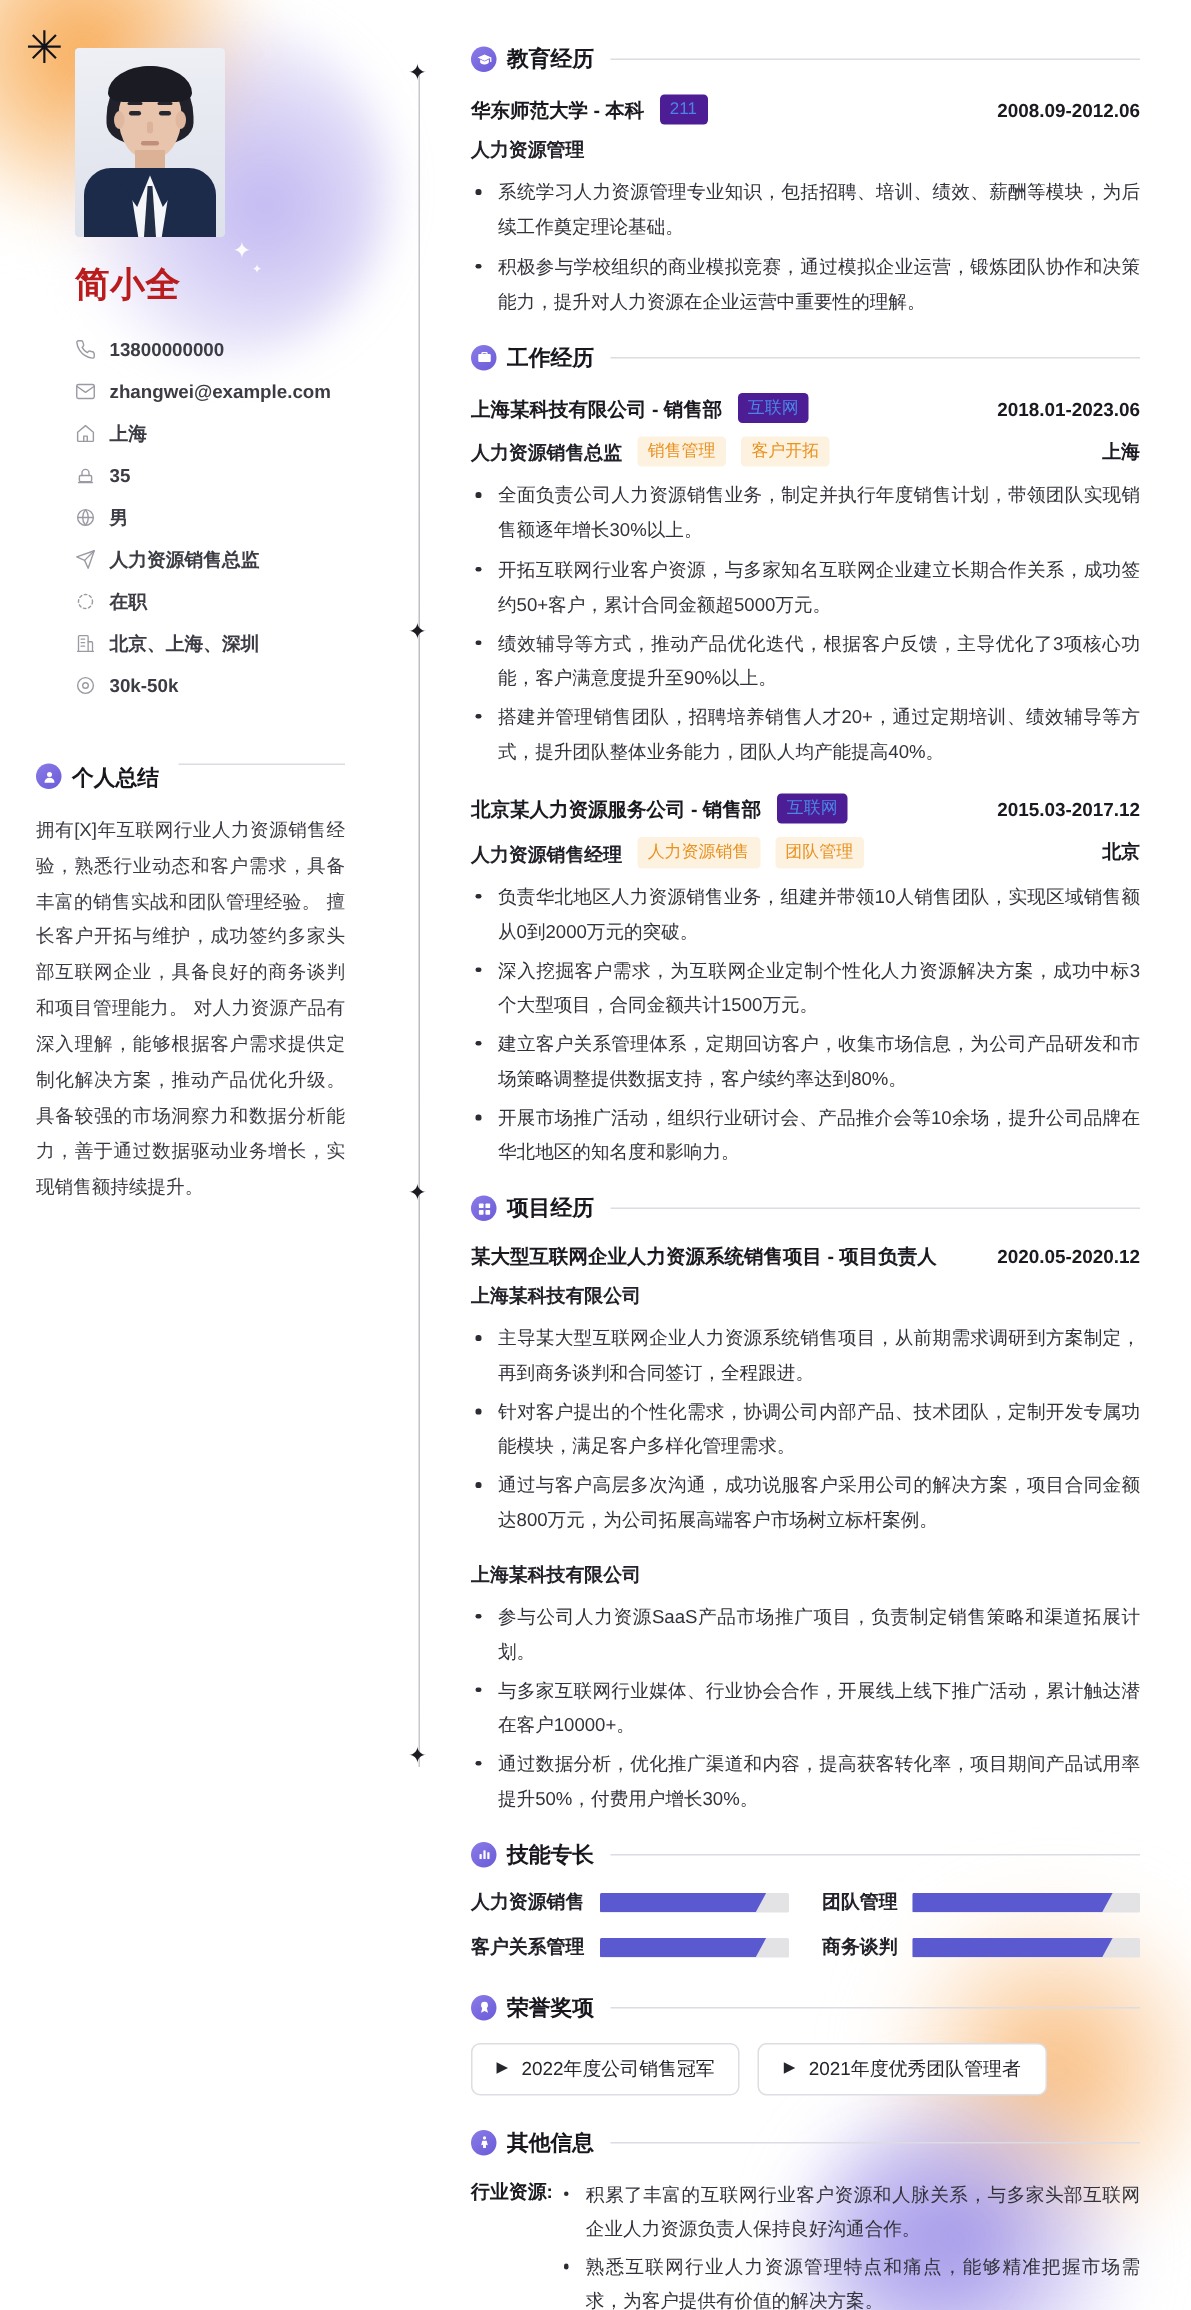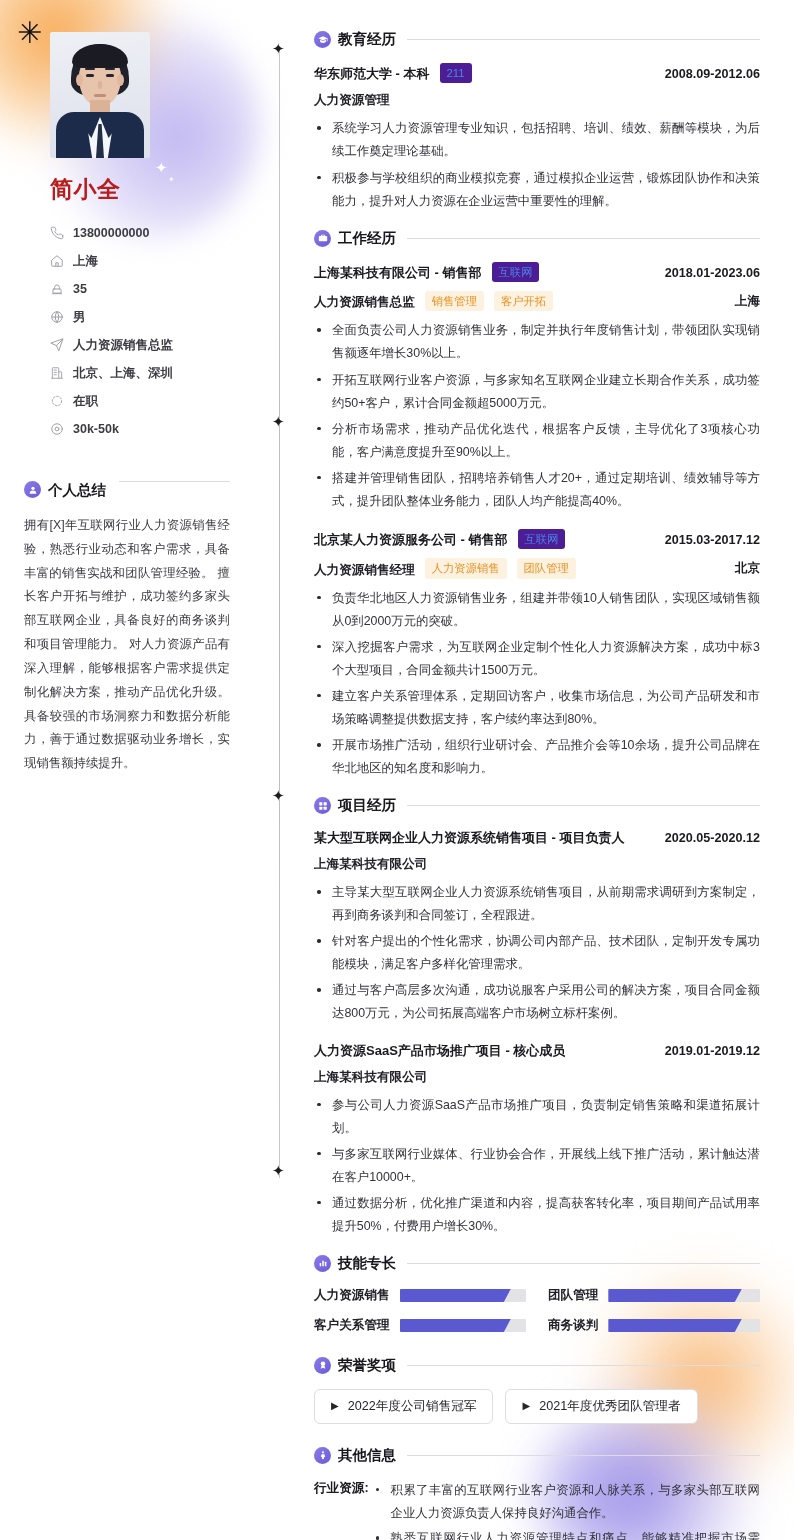--- a/index.html
+++ b/index.html
@@ -225,20 +225,29 @@
 
         <div class="contact-item">
           <span class="ci-icon">
             <svg viewBox="0 0 24 24" fill="none" stroke="currentColor" stroke-width="1.6" stroke-linecap="round" stroke-linejoin="round">
                 <path d="M22 16.9v3a2 2 0 0 1-2.2 2 19.8 19.8 0 0 1-8.6-3.1 19.5 19.5 0 0 1-6-6A19.8 19.8 0 0 1 2.1 4.2 2 2 0 0 1 4.1 2h3a2 2 0 0 1 2 1.7c.1.9.3 1.8.7 2.6a2 2 0 0 1-.5 2.1L8.1 9.6a16 16 0 0 0 6 6l1.2-1.2a2 2 0 0 1 2.1-.5c.8.4 1.7.6 2.6.7a2 2 0 0 1 1.7 2.3z"></path>
               </svg>
           </span>
           <span class="ci-text">13800000000</span>
         </div>
 
+        <div class="contact-item">
+          <span class="ci-icon">
+            <svg viewBox="0 0 24 24" fill="none" stroke="currentColor" stroke-width="1.6" stroke-linecap="round" stroke-linejoin="round">
+                <rect x="2" y="4" width="20" height="16" rx="2"></rect>
+                <path d="m2 6 10 7L22 6"></path>
+              </svg>
+          </span>
+          <span class="ci-text">zhangwei@example.com</span>
+        </div>
 
         <div class="contact-item">
           <span class="ci-icon">
             <svg viewBox="0 0 24 24" fill="none" stroke="currentColor" stroke-width="1.6" stroke-linecap="round" stroke-linejoin="round">
                 <path d="M3 10.5 12 3l9 7.5V20a1 1 0 0 1-1 1H4a1 1 0 0 1-1-1z"></path>
                 <path d="M10 21v-6h4v6"></path>
               </svg>
           </span>
           <span class="ci-text">上海</span>
         </div>
@@ -265,40 +274,40 @@
         </div>
 
         <div class="contact-item">
           <span class="ci-icon">
             <svg viewBox="0 0 24 24" fill="none" stroke="currentColor" stroke-width="1.6" stroke-linecap="round" stroke-linejoin="round">
                 <path d="M22 2 11 13"></path>
                 <path d="M22 2 15 22l-4-9-9-4z"></path>
               </svg>
           </span>
           <span class="ci-text">人力资源销售总监</span>
+        </div>
+
+        <div class="contact-item">
+          <span class="ci-icon">
+            <svg viewBox="0 0 24 24" fill="none" stroke="currentColor" stroke-width="1.6" stroke-linecap="round" stroke-linejoin="round">
+                <circle cx="12" cy="12" r="8" stroke-dasharray="3 3"></circle>
+              </svg>
+          </span>
+          <span class="ci-text">在职</span>
         </div>
 
         <div class="contact-item">
           <span class="ci-icon">
             <svg viewBox="0 0 24 24" fill="none" stroke="currentColor" stroke-width="1.5" stroke-linecap="round" stroke-linejoin="round">
                 <path d="M4 21V4a1 1 0 0 1 1-1h9a1 1 0 0 1 1 1v17"></path>
                 <path d="M15 10h4a1 1 0 0 1 1 1v10"></path>
                 <path d="M3 21h18M7 7h4M7 11h4M7 15h4"></path>
               </svg>
           </span>
           <span class="ci-text">北京、上海、深圳</span>
-        </div>
-
-        <div class="contact-item">
-          <span class="ci-icon">
-            <svg viewBox="0 0 24 24" fill="none" stroke="currentColor" stroke-width="1.6" stroke-linecap="round" stroke-linejoin="round">
-                <circle cx="12" cy="12" r="8" stroke-dasharray="3 3"></circle>
-              </svg>
-          </span>
-          <span class="ci-text">在职</span>
         </div>
 
         <div class="contact-item">
           <span class="ci-icon">
             <svg viewBox="0 0 24 24" fill="none" stroke="currentColor" stroke-width="1.6" stroke-linecap="round" stroke-linejoin="round">
                 <circle cx="12" cy="12" r="9"></circle>
                 <circle cx="12" cy="12" r="3.2"></circle>
               </svg>
           </span>
           <span class="ci-text">30k-50k</span>
@@ -383,21 +392,21 @@
             <div class="entry-left">
               <span class="entry-sub">人力资源销售总监</span>
               <span class="tag tag-orange">销售管理</span>
               <span class="tag tag-orange">客户开拓</span>
             </div>
             <span class="entry-loc">上海</span>
           </div>
           <ul class="bullets">
             <li>全面负责公司人力资源销售业务，制定并执行年度销售计划，带领团队实现销售额逐年增长30%以上。</li>
             <li>开拓互联网行业客户资源，与多家知名互联网企业建立长期合作关系，成功签约50+客户，累计合同金额超5000万元。</li>
-            <li>分析市场需求，推动产品优化迭代，根据客户反馈，主导优化了3项核心功能，客户满意度提升至90%以上。</li>
+            <li>绩效辅导等方式，推动产品优化迭代，根据客户反馈，主导优化了3项核心功能，客户满意度提升至90%以上。</li>
             <li>搭建并管理销售团队，招聘培养销售人才20+，通过定期培训、绩效辅导等方式，提升团队整体业务能力，团队人均产能提高40%。</li>
           </ul>
         </div>
 
         <div class="entry">
           <div class="entry-row">
             <div class="entry-left">
               <span class="entry-title">北京某人力资源服务公司 - 销售部</span>
               <span class="tag tag-blue">互联网</span>
             </div>
@@ -441,24 +450,20 @@
           </div>
           <div class="entry-company">上海某科技有限公司</div>
           <ul class="bullets">
             <li>主导某大型互联网企业人力资源系统销售项目，从前期需求调研到方案制定，再到商务谈判和合同签订，全程跟进。</li>
             <li>针对客户提出的个性化需求，协调公司内部产品、技术团队，定制开发专属功能模块，满足客户多样化管理需求。</li>
             <li>通过与客户高层多次沟通，成功说服客户采用公司的解决方案，项目合同金额达800万元，为公司拓展高端客户市场树立标杆案例。</li>
           </ul>
         </div>
 
         <div class="entry">
-          <div class="entry-row">
-            <span class="entry-title">人力资源SaaS产品市场推广项目 - 核心成员</span>
-            <span class="entry-date">2019.01-2019.12</span>
-          </div>
           <div class="entry-company">上海某科技有限公司</div>
           <ul class="bullets">
             <li>参与公司人力资源SaaS产品市场推广项目，负责制定销售策略和渠道拓展计划。</li>
             <li>与多家互联网行业媒体、行业协会合作，开展线上线下推广活动，累计触达潜在客户10000+。</li>
             <li>通过数据分析，优化推广渠道和内容，提高获客转化率，项目期间产品试用率提升50%，付费用户增长30%。</li>
           </ul>
         </div>
       </div>
 
       <div class="section" style="margin-top:14px;">

